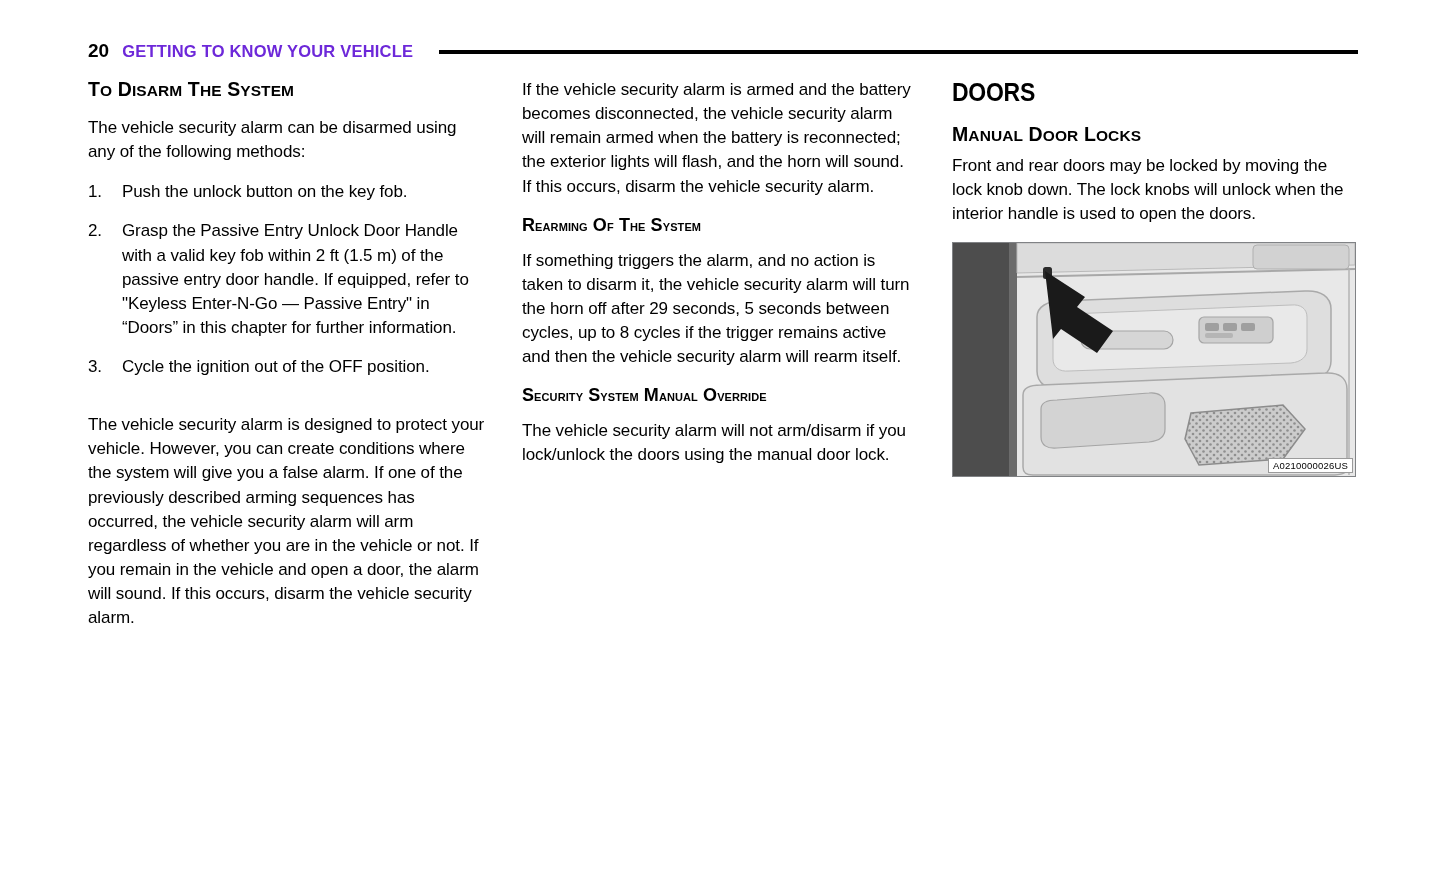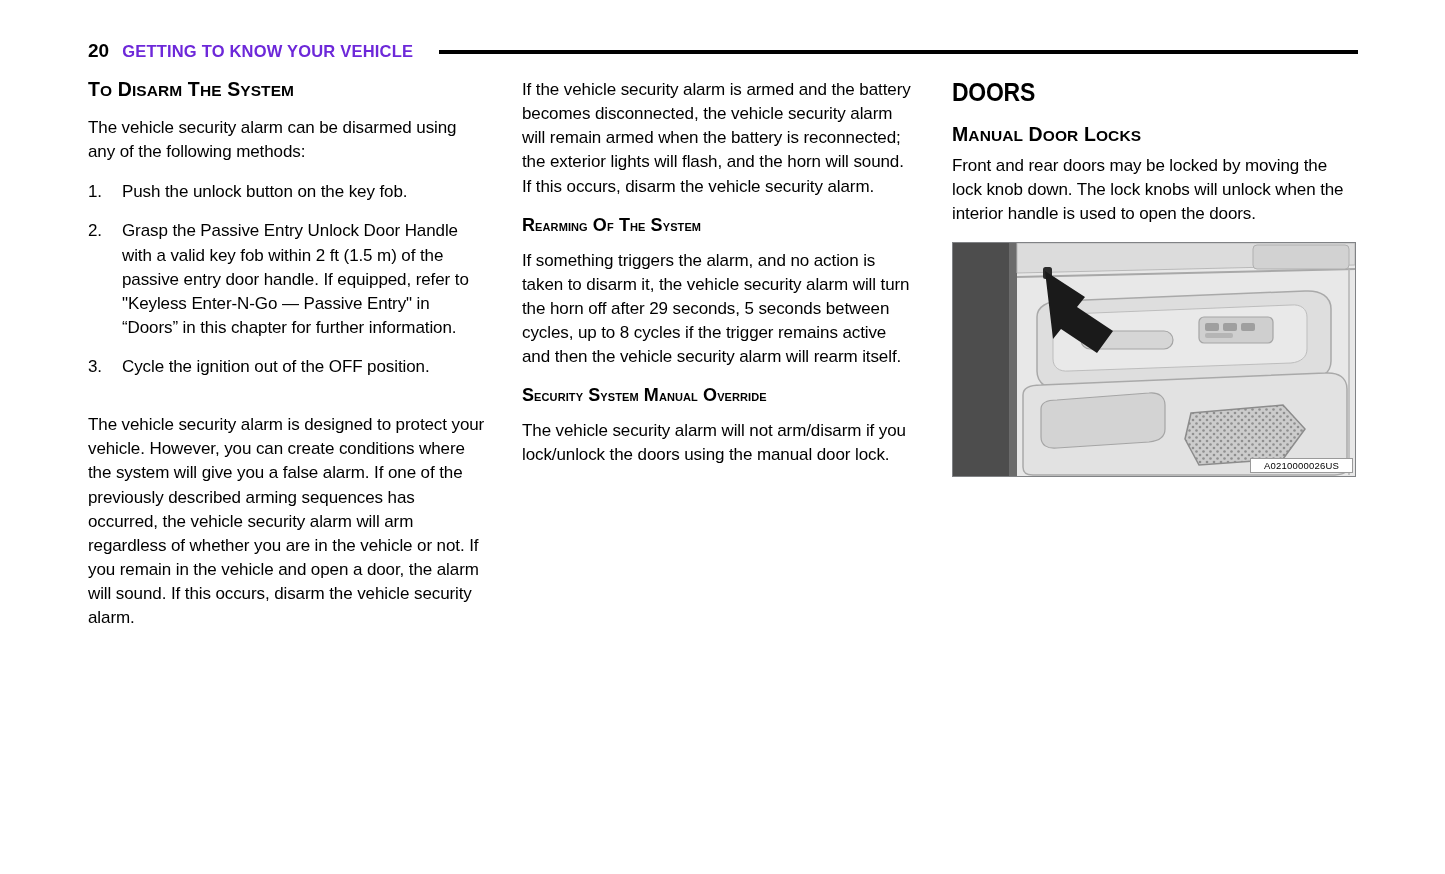--- a/index.html
+++ b/index.html
@@ -149,21 +149,21 @@
     letter-spacing: -0.1px;
   }
   .fig-code {
     position: absolute;
     right: 2px;
     bottom: 3px;
     font-size: 9.5px;
     letter-spacing: 0.2px;
     background: #ffffff;
     border: 1px solid #9a9a9a;
-    padding: 1px 13px;
+    padding: 1px 4px;
     font-family: "Liberation Sans", sans-serif;
   }
   .fig-svg { display: block; }
 </style>
 </head>
 <body>
 
 <div class="page">
 
   <div class="page-header">

